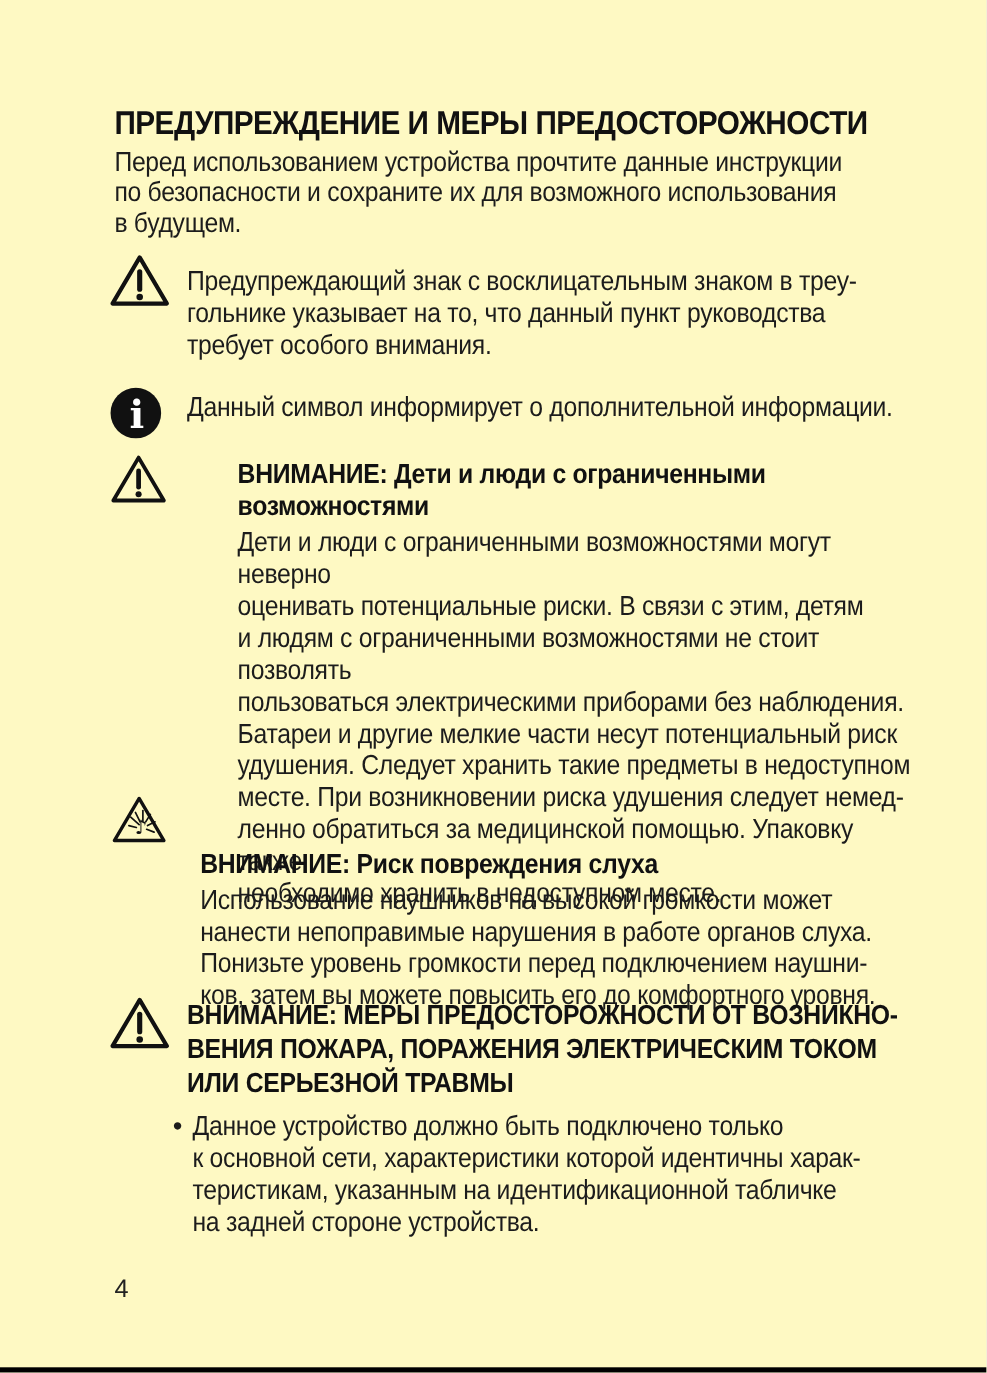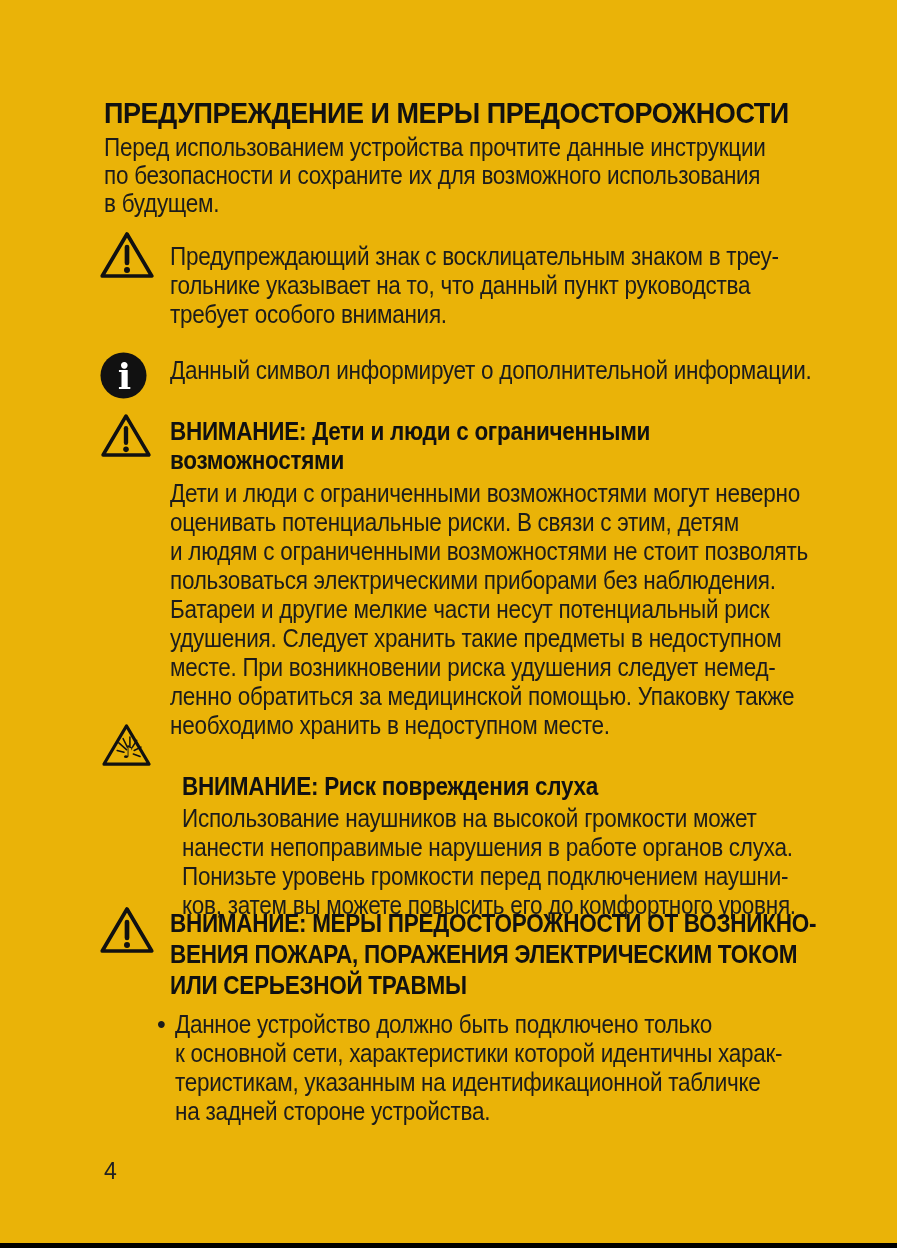--- a/index.html
+++ b/index.html
@@ -1,21 +1,21 @@
 <!DOCTYPE html>
 <html><head>
 <meta charset="utf-8">
 <style>
   html, body { margin: 0; padding: 0; background: #e8e8e8; }
   .page {
     position: relative;
     width: 897px;
     height: 1248px;
     margin: 0 auto;
-    background: #eab308;
+    background: #fef9c3;
     overflow: hidden;
     font-family: "Liberation Sans", sans-serif;
     color: #1c1c1c;
     -webkit-font-smoothing: antialiased;
   }
   .cond { transform: scaleX(0.9); transform-origin: 0 0; letter-spacing: -0.3px; }
   .lines { white-space: pre-line; }
 
   .doc-title {
     position: absolute; left: 104px; top: 96px;
@@ -75,21 +75,21 @@
   </div>
   <div class="sec-text lines cond" style="top:356px;">Данный символ информирует о дополнительной информации.</div>
 
   <div class="icon" style="left:100px; top:412px;">
     <svg width="52" height="47" viewBox="0 0 60 53">
       <path d="M30 4 L56.5 49 L3.5 49 Z" fill="none" stroke="#111" stroke-width="4" stroke-linejoin="round"></path>
       <path d="M30 18 L30 35" stroke="#111" stroke-width="5" stroke-linecap="round"></path>
       <circle cx="30" cy="42.5" r="3.2" fill="#111"></circle>
     </svg>
   </div>
-  <div class="sec-text" style="top:417px;">
+  <div class="sec-text" style="top:417px;margin-left:46px;">
     <div class="sec-title cond">ВНИМАНИЕ: Дети и люди с ограниченными возможностями</div>
     <div class="lines cond" style="margin-top:4px;">Дети и люди с ограниченными возможностями могут неверно
 оценивать потенциальные риски. В связи с этим, детям
 и людям с ограниченными возможностями не стоит позволять
 пользоваться электрическими приборами без наблюдения.
 Батареи и другие мелкие части несут потенциальный риск
 удушения. Следует хранить такие предметы в недоступном
 месте. При возникновении риска удушения следует немед-
 ленно обратиться за медицинской помощью. Упаковку также
 необходимо хранить в недоступном месте.</div>

